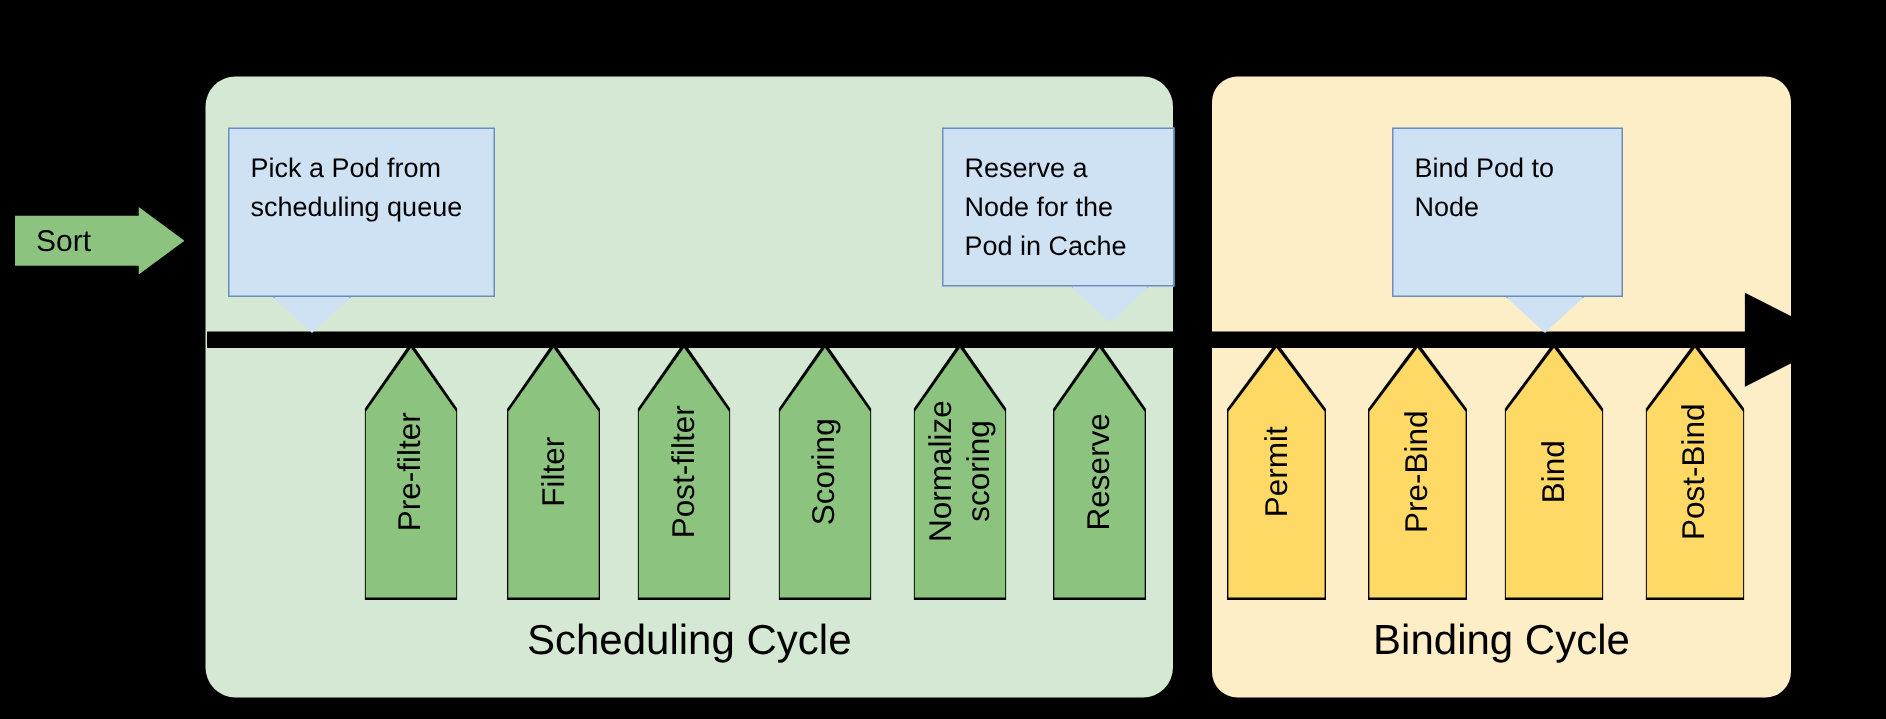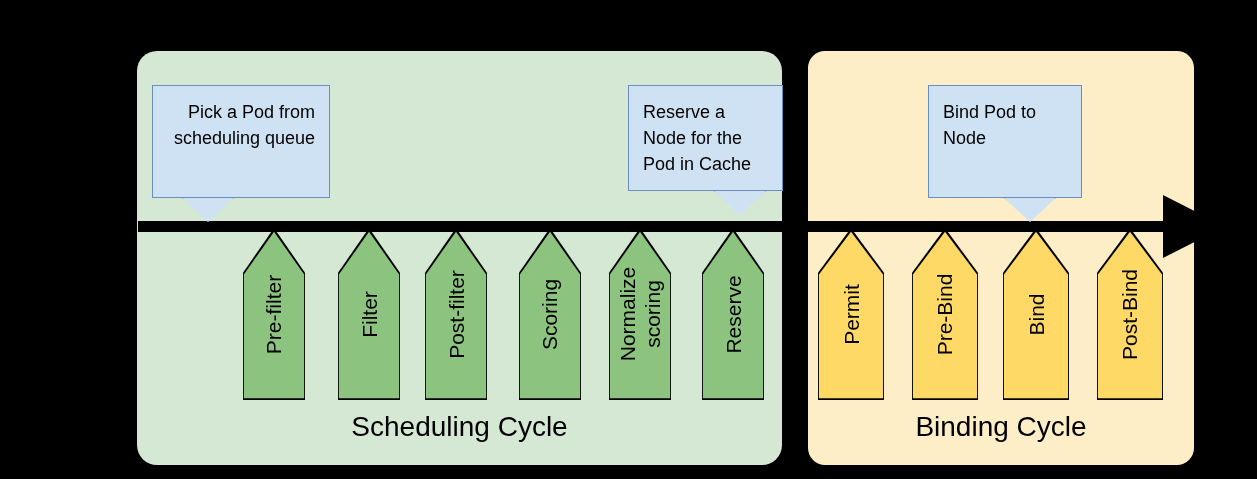--- a/index.html
+++ b/index.html
@@ -108,21 +108,20 @@
     border-left: 1px solid #6c8ebf;
     border-right: 1px solid #6c8ebf;
     box-sizing: border-box;
     clip-path: polygon(0% 0%, 100% 0%, 50% 100%);
   }
   #callout-pick {
     left: 152px;
     top: 85px;
     width: 178px;
     height: 113px;
-    text-align: right;
   }
   #callout-pick .callout-tail { left: 30px; }
   #callout-reserve {
     left: 628px;
     top: 85px;
     width: 155px;
     height: 106px;
   }
   #callout-reserve .callout-tail { left: 86px; }
   #callout-bind {
@@ -174,20 +173,23 @@
     text-align: center;
     line-height: 25px;
   }
   .plugin-label.two-line span { white-space: pre-line; }
 </style>
 </head>
 <body>
 
 <div id="stage">
 
+  <div id="sort-arrow">
+    <span class="sort-label">Sort</span>
+  </div>
 
   <div class="panel" id="scheduling-panel">
     <div class="panel-label">Scheduling Cycle</div>
   </div>
 
   <div class="panel" id="binding-panel">
     <div class="panel-label">Binding Cycle</div>
   </div>
 
   <div class="plugin green" id="plugin-pre-filter" style="left:243px;width:62px;">

